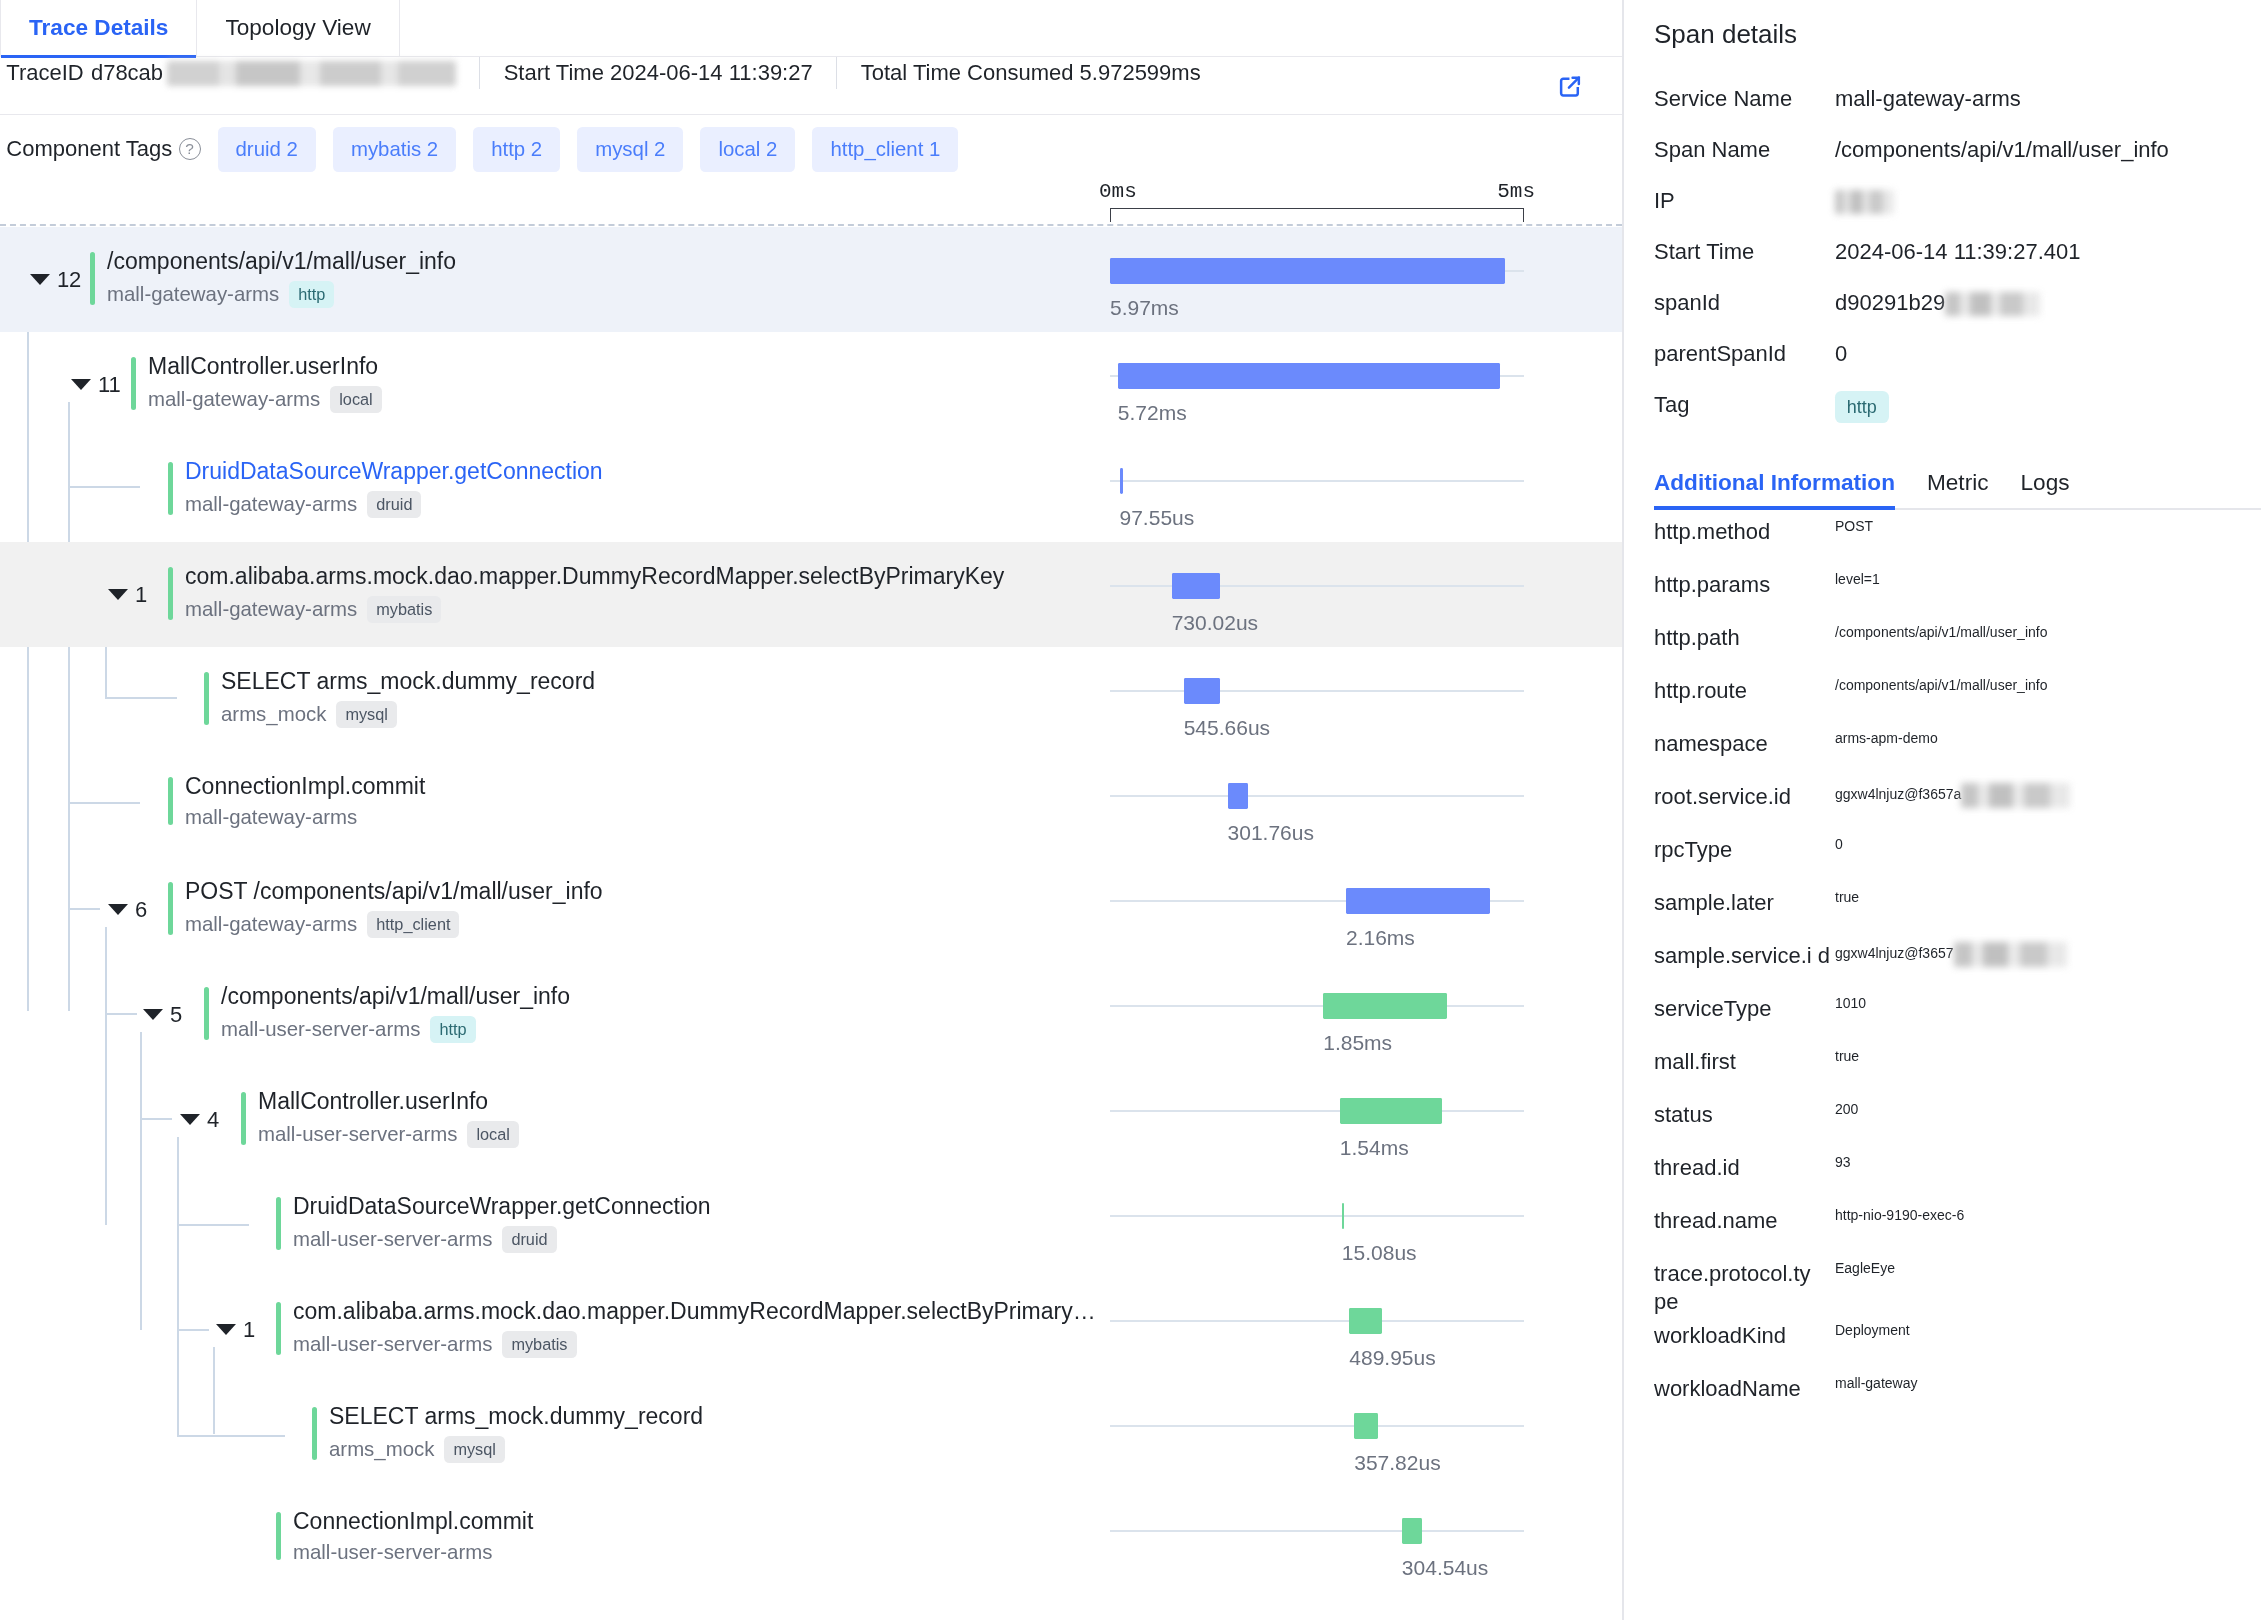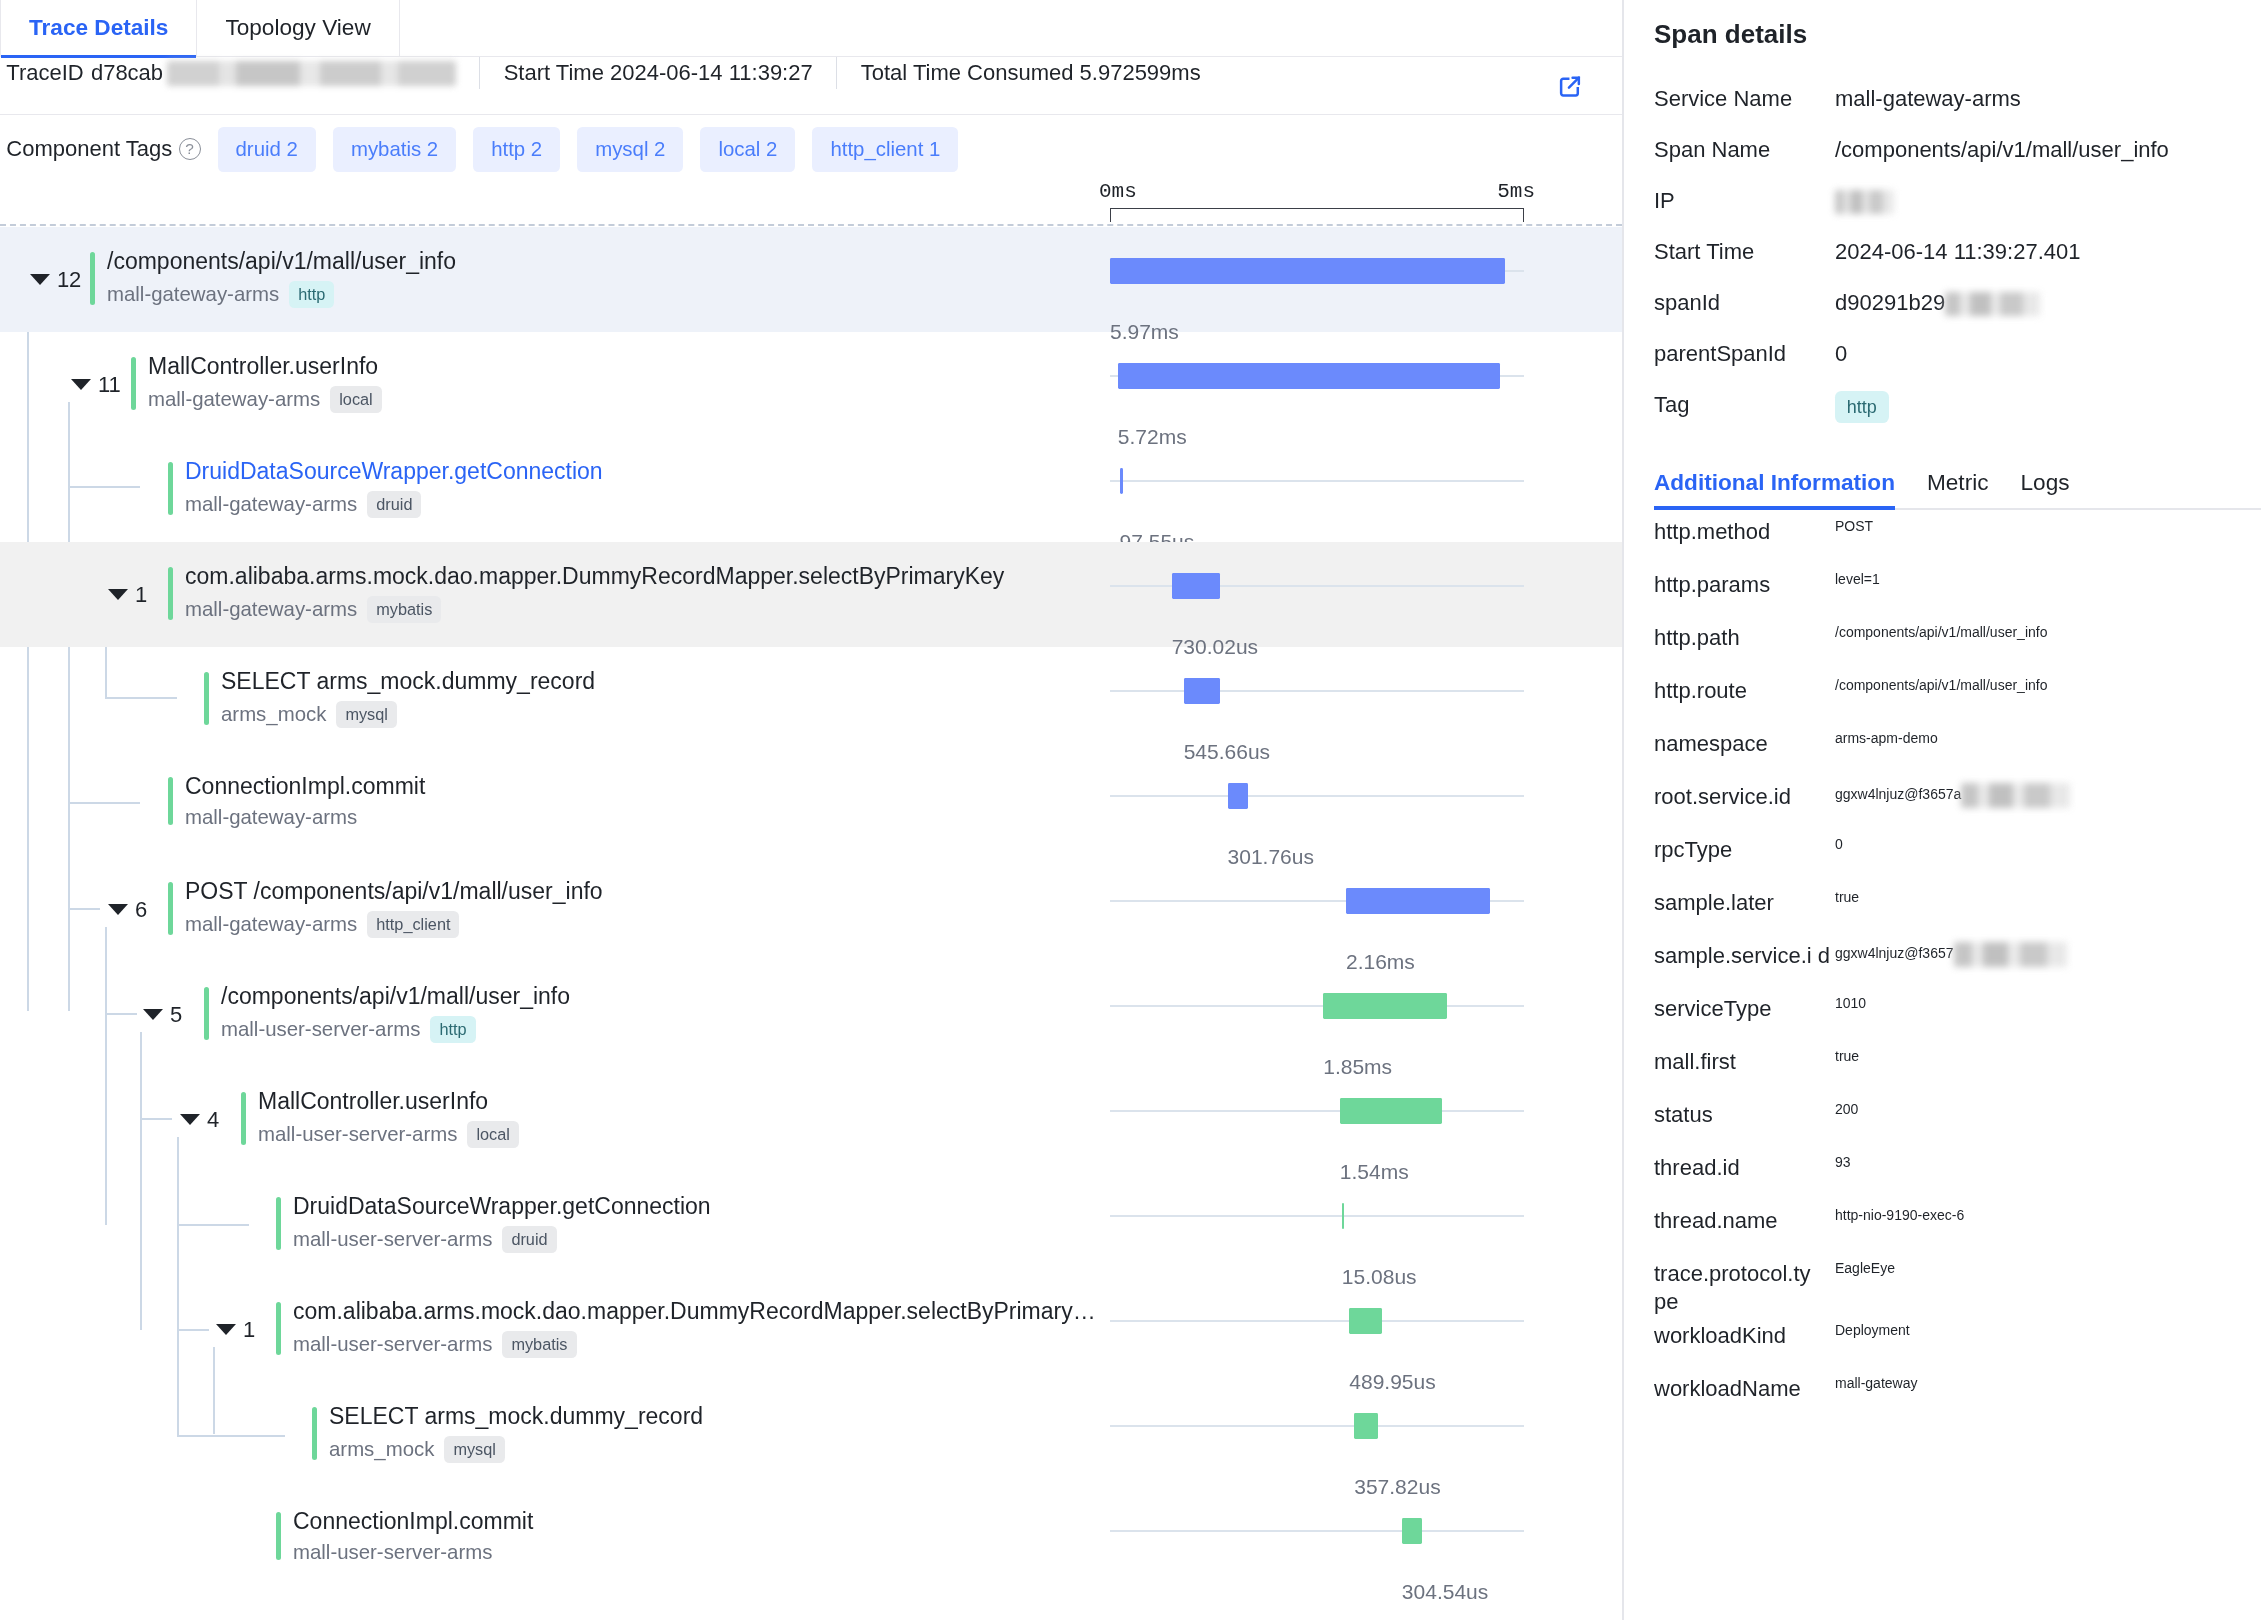--- a/index.html
+++ b/index.html
@@ -138,33 +138,33 @@
 
   
   .barzone { position: absolute; left: 1110px; right: 98px; top: 0; bottom: 0; }
   .barline {
     position: absolute; left: 0; right: 0; height: 1.8px; background: #dbe3ec;
   }
   .bar { position: absolute; height: 26px; border-radius: 1.4px; }
   .bar.blue { background: #6b8afc; }
   .bar.green { background: #6ed79a; }
   .barlabel {
-    position: absolute; font-size: 21px; color: #6c727f; white-space: nowrap; margin-top: 24px;
+    position: absolute; font-size: 21px; color: #6c727f; white-space: nowrap;
   }
 
   
   .right-pane {
     width: 842px; height: 1621px; position: relative;
     background: #fff; border-left: 2.3px solid #e5e6eb; overflow: hidden;
   }
   .sd-head {
     height: 68px; display: flex; align-items: center;
     padding: 0 0 0 30px; position: relative;
   }
-  .sd-title { font-size: 26px; font-weight: 700; color: #1f2329; }
+  .sd-title { font-size: 26px; font-weight: 400; color: #1f2329; }
   .kv-list { padding: 17px 0 0 30px; }
   .kv { display: flex; align-items: flex-start; margin-bottom: 23.5px; }
   .kv .k {
     width: 181px; flex: none; font-size: 22px; color: #1f2329; line-height: 1.25;
   }
   .kv .v {
     font-size: 22px; color: #1f2329; line-height: 1.25;
     word-break: break-all; max-width: 570px;
   }
   .blur-val {

